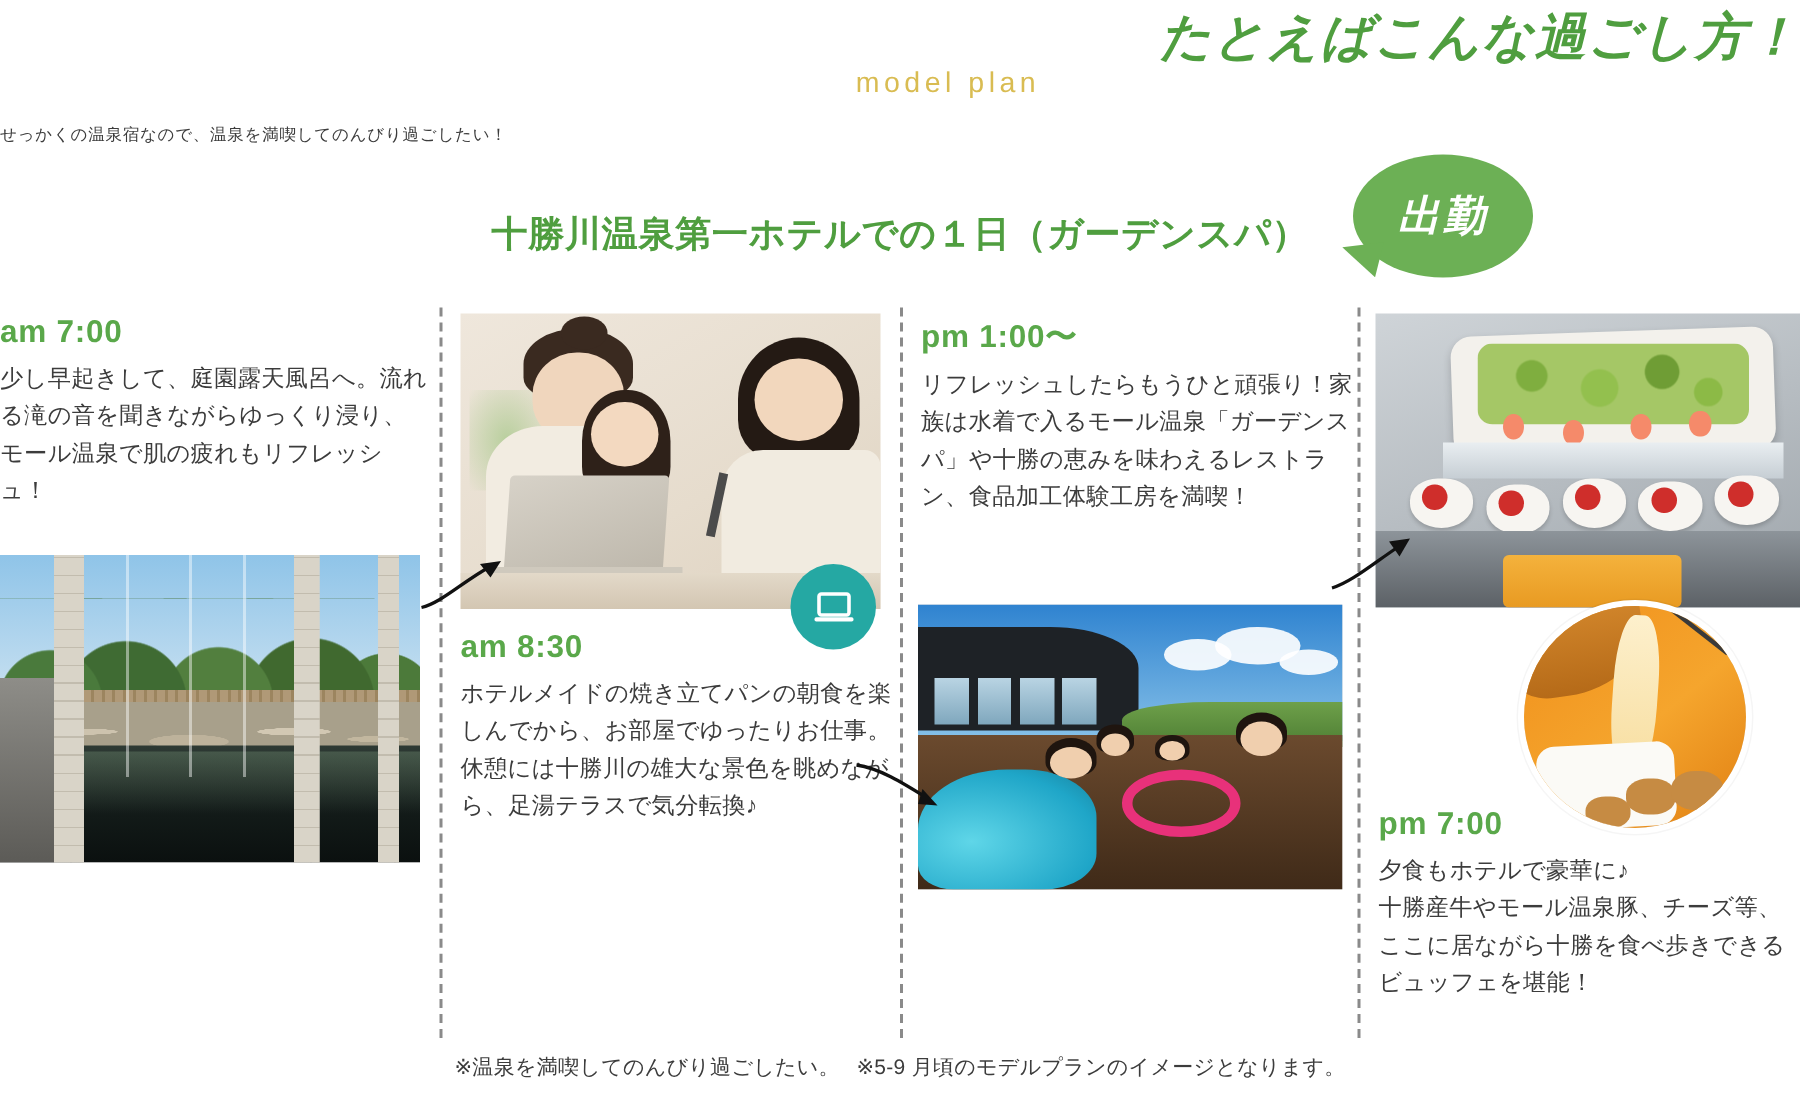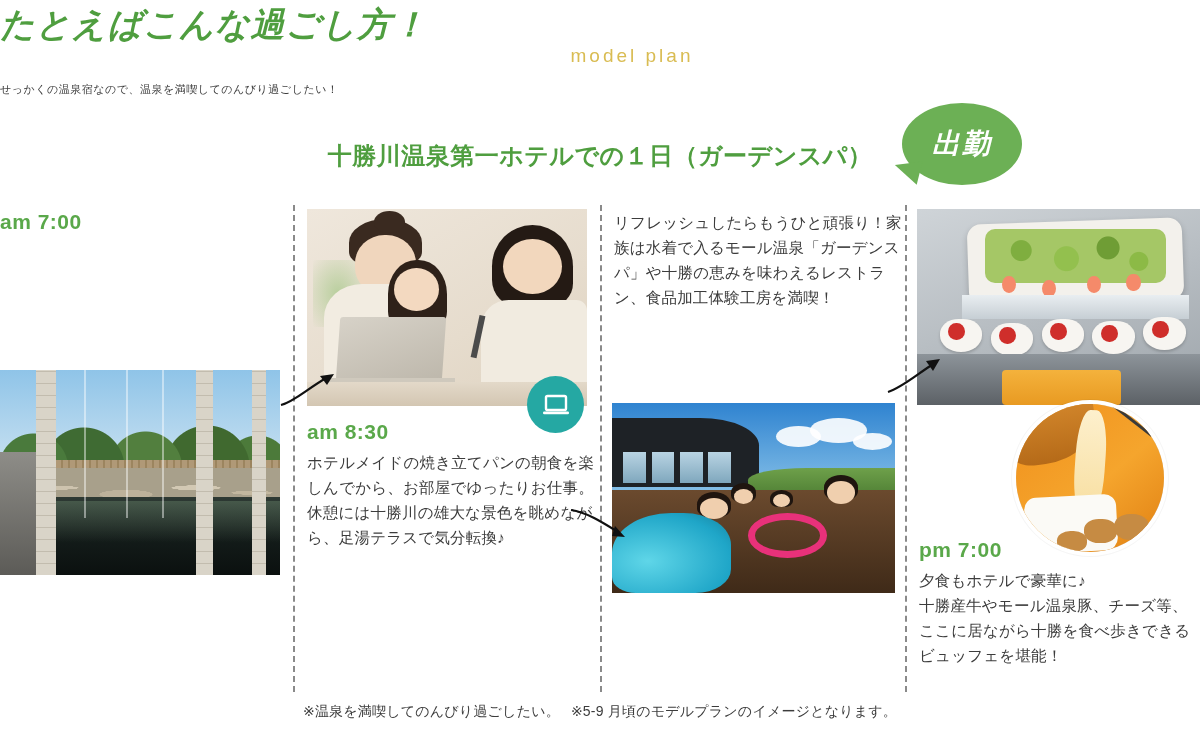--- a/index.html
+++ b/index.html
@@ -8,21 +8,21 @@
     background:#ffffff;
     font-family:"Liberation Sans","DejaVu Sans",sans-serif;
     overflow:hidden;
     position:relative;
     color:#3c3c3c;
   }
   .stage{position:absolute;left:0;top:0;width:1200px;height:735px;}
 
   
   .main-title{
-    position:absolute;left:0;top:2px;width:1200px;text-align:left;
+    position:absolute;left:0;top:2px;width:1200px;text-align:right;
     font-size:34px;font-weight:bold;color:#4f9e3f;
     letter-spacing:1px;font-style:italic;
   }
   .sub-title{
     position:absolute;left:0;top:45px;width:1200px;text-align:center;
     font-size:19px;color:#d9bc52;letter-spacing:3px;padding-left:32px;
   }
   .lead{
     position:absolute;left:0;top:82px;width:1200px;text-align:left;
     font-size:11px;color:#3c3c3c;letter-spacing:.5px;
@@ -233,20 +233,21 @@
   <div class="bubble"></div>
   <div class="bubble-tail"></div>
   <div class="bubble-text">出勤</div>
 
   <div class="divider d1"></div>
   <div class="divider d2"></div>
   <div class="divider d3"></div>
 
   <div class="col" style="left:0px;top:210px;width:285px;">
     <p class="time">am 7:00</p>
+    <p class="desc">少し早起きして、庭園露天風呂へ。流れる滝の音を聞きながらゆっくり浸り、モール温泉で肌の疲れもリフレッシュ！</p>
   </div>
   <div class="photo ph1">
     <div class="sky"></div>
     <div class="trees"></div>
     <div class="fence"></div>
     <div class="rocks"></div>
     <div class="water"></div>
     <div class="wref"></div>
     <div class="glassline" style="left:30%"></div>
     <div class="glassline" style="left:45%"></div>
@@ -281,20 +282,21 @@
     </svg>
   </div>
 
   <div class="col" style="left:307px;top:420px;width:290px;">
     <p class="time">am 8:30</p>
     <p class="desc" style="white-space:pre-line">ホテルメイドの焼き立てパンの朝食を楽しんでから、お部屋でゆったりお仕事。
 休憩には十勝川の雄大な景色を眺めながら、足湯テラスで気分転換♪</p>
   </div>
 
   <div class="col" style="left:614px;top:210px;width:290px;">
+    <p class="time">pm 1:00〜</p>
     <p class="desc">リフレッシュしたらもうひと頑張り！家族は水着で入るモール温泉「ガーデンスパ」や十勝の恵みを味わえるレストラン、食品加工体験工房を満喫！</p>
   </div>
   <div class="photo ph3">
     <div class="sky"></div>
     <div class="cloud" style="left:58%;top:12%;width:16%;height:11%;"></div>
     <div class="cloud" style="left:70%;top:8%;width:20%;height:13%;"></div>
     <div class="cloud" style="left:85%;top:16%;width:14%;height:9%;"></div>
     <div class="build"></div>
     <div class="win" style="left:4%"></div>
     <div class="win" style="left:14%"></div>

